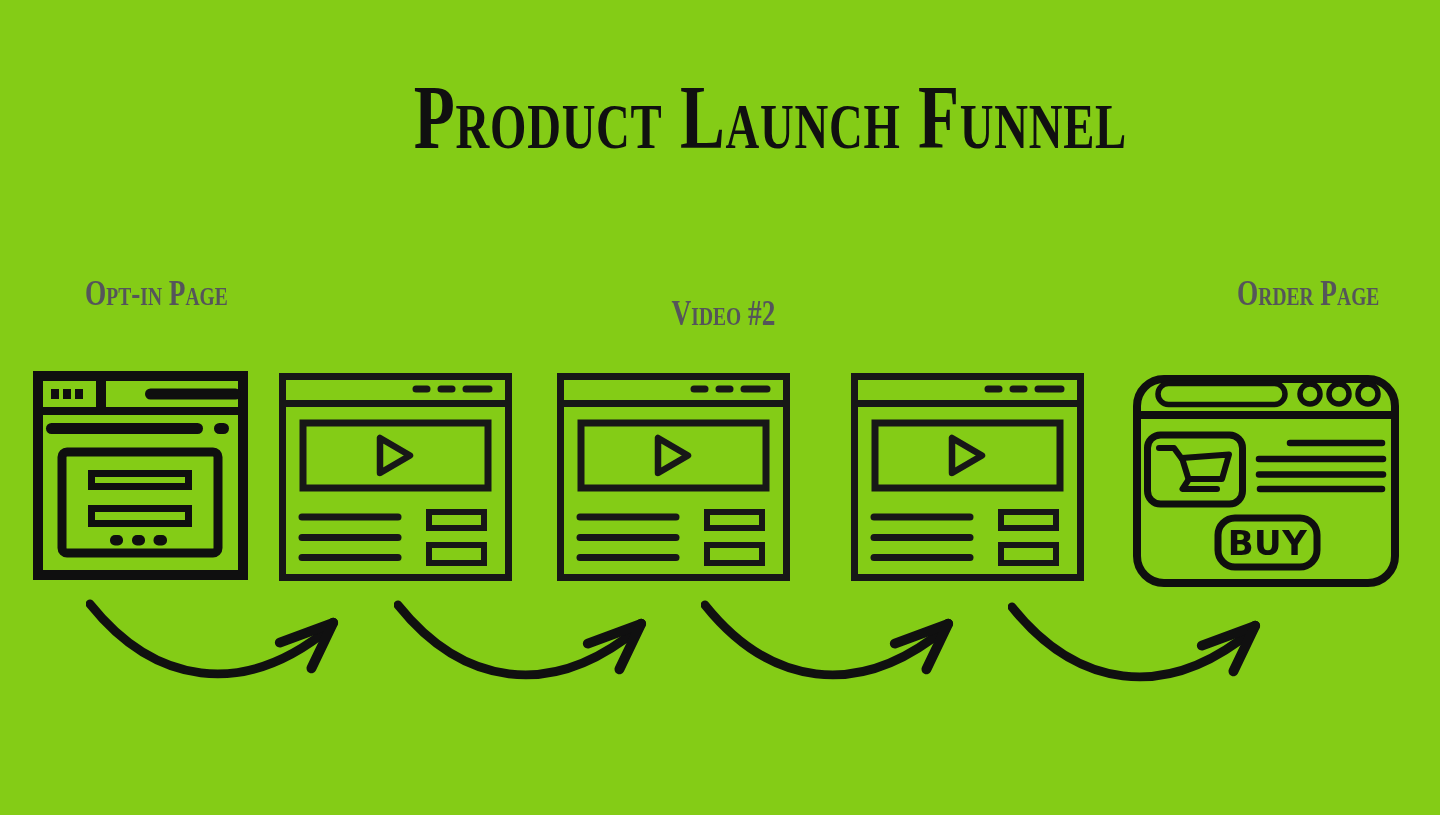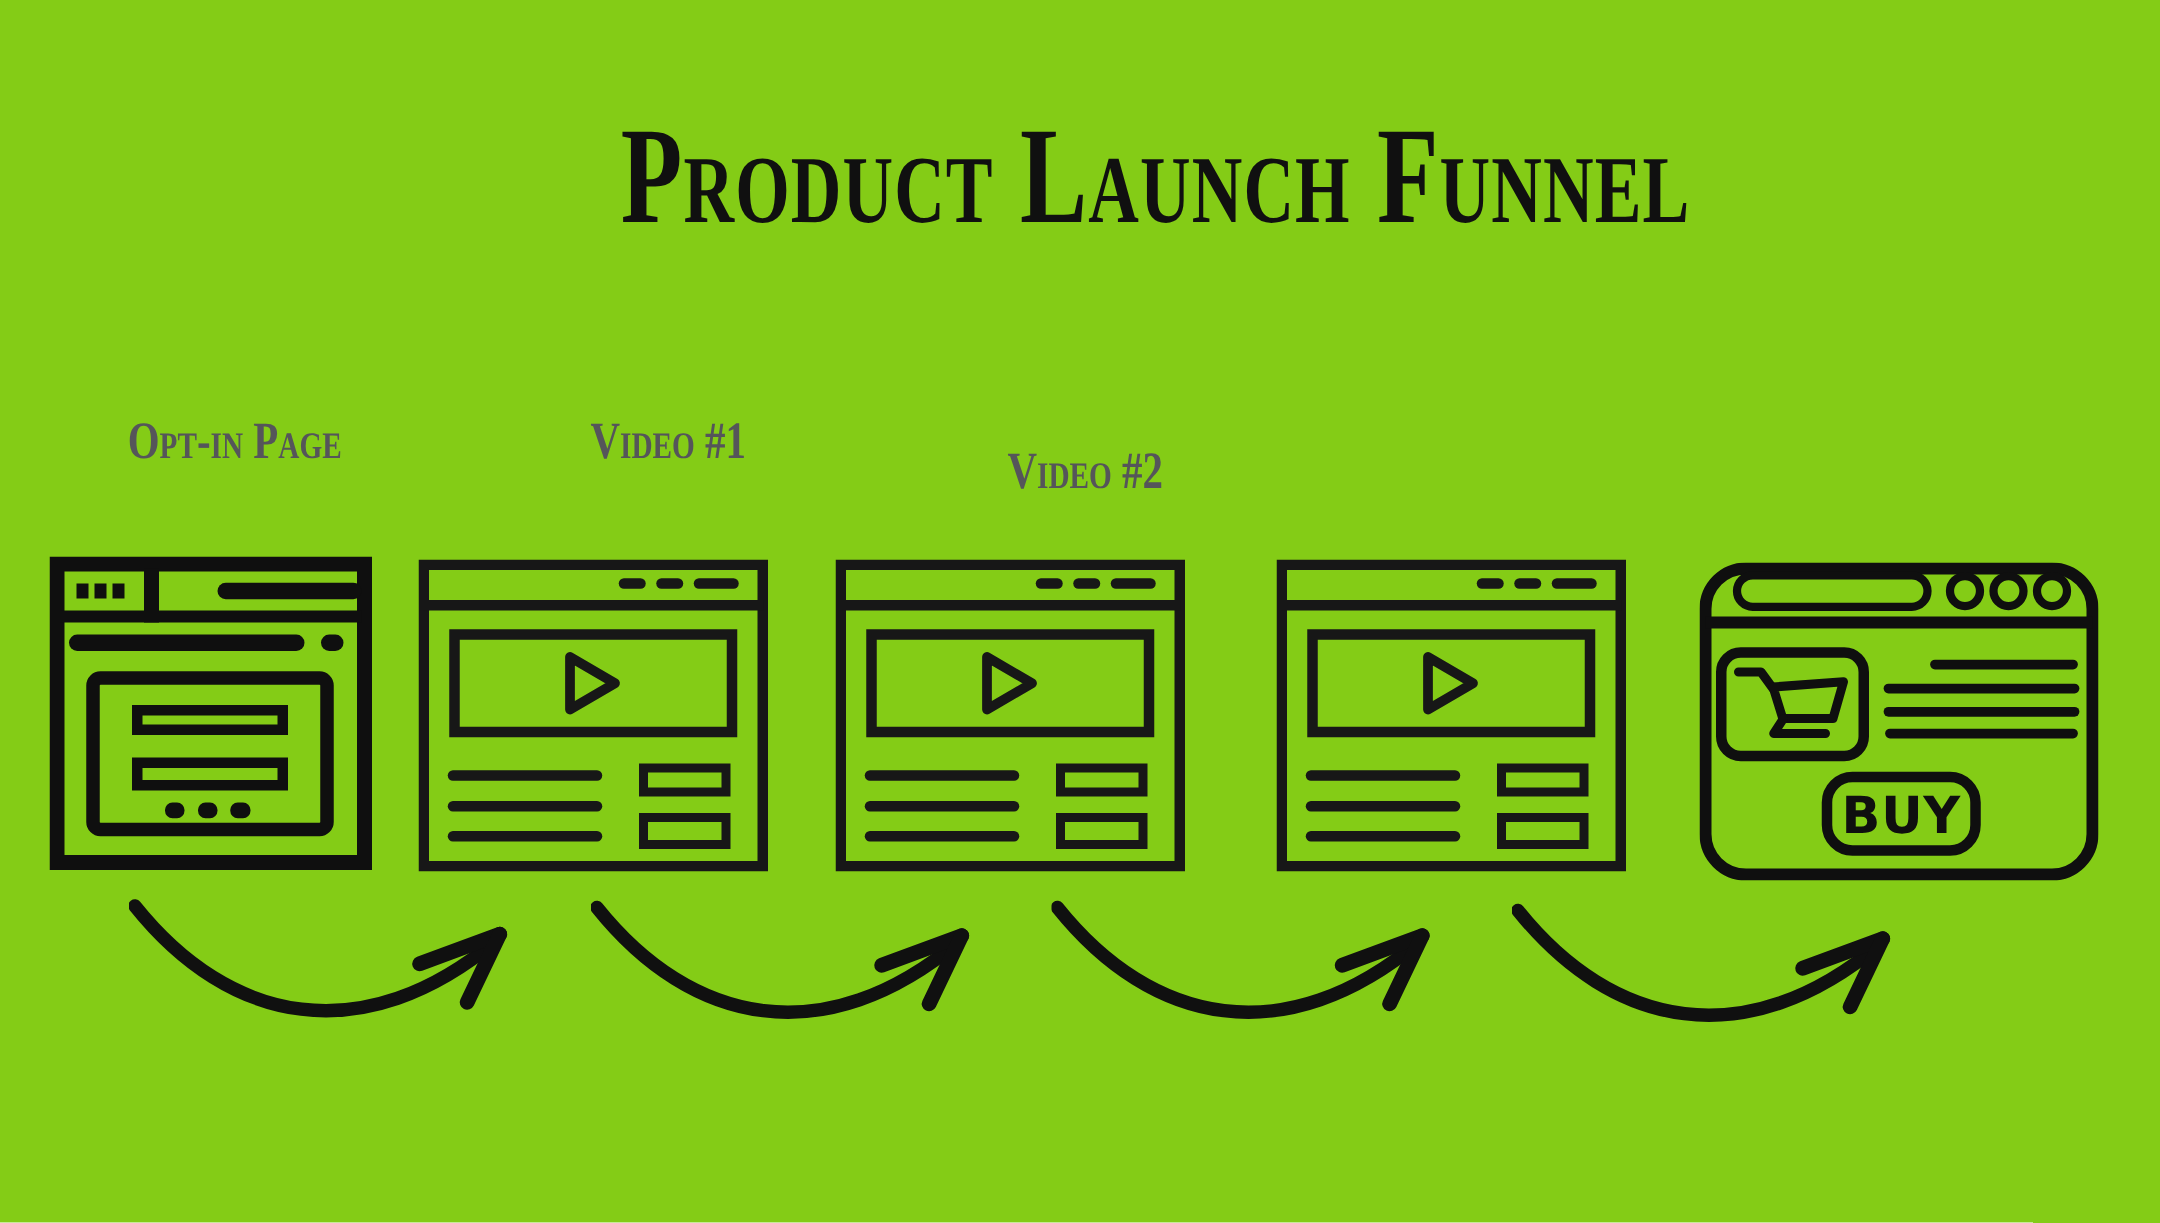--- a/index.html
+++ b/index.html
@@ -114,25 +114,25 @@
 
 <div class="canvas">
 
   <div class="title-row">
     <span class="title-text">Product Launch Funnel</span>
   </div>
 
   <div class="stage-label" id="lab1">
     <span class="txt">Opt-in Page</span>
   </div>
-  <div class="stage-label" id="lab2">
-    <span class="txt">Video #1</span>
-  </div>
   <div class="stage-label" id="lab3">
     <span class="txt">Video #2</span>
+  </div>
+  <div class="stage-label" id="lab5">
+    <span class="txt">Order Page</span>
   </div>
 
   <svg class="icon" id="i1" viewBox="0 0 215 209">
       <use href="#sym-optin"></use>
     </svg>
   <svg class="icon" id="i2" viewBox="0 0 233 208">
       <use href="#sym-video"></use>
     </svg>
   <svg class="icon" id="i3" viewBox="0 0 233 208">
       <use href="#sym-video"></use>

